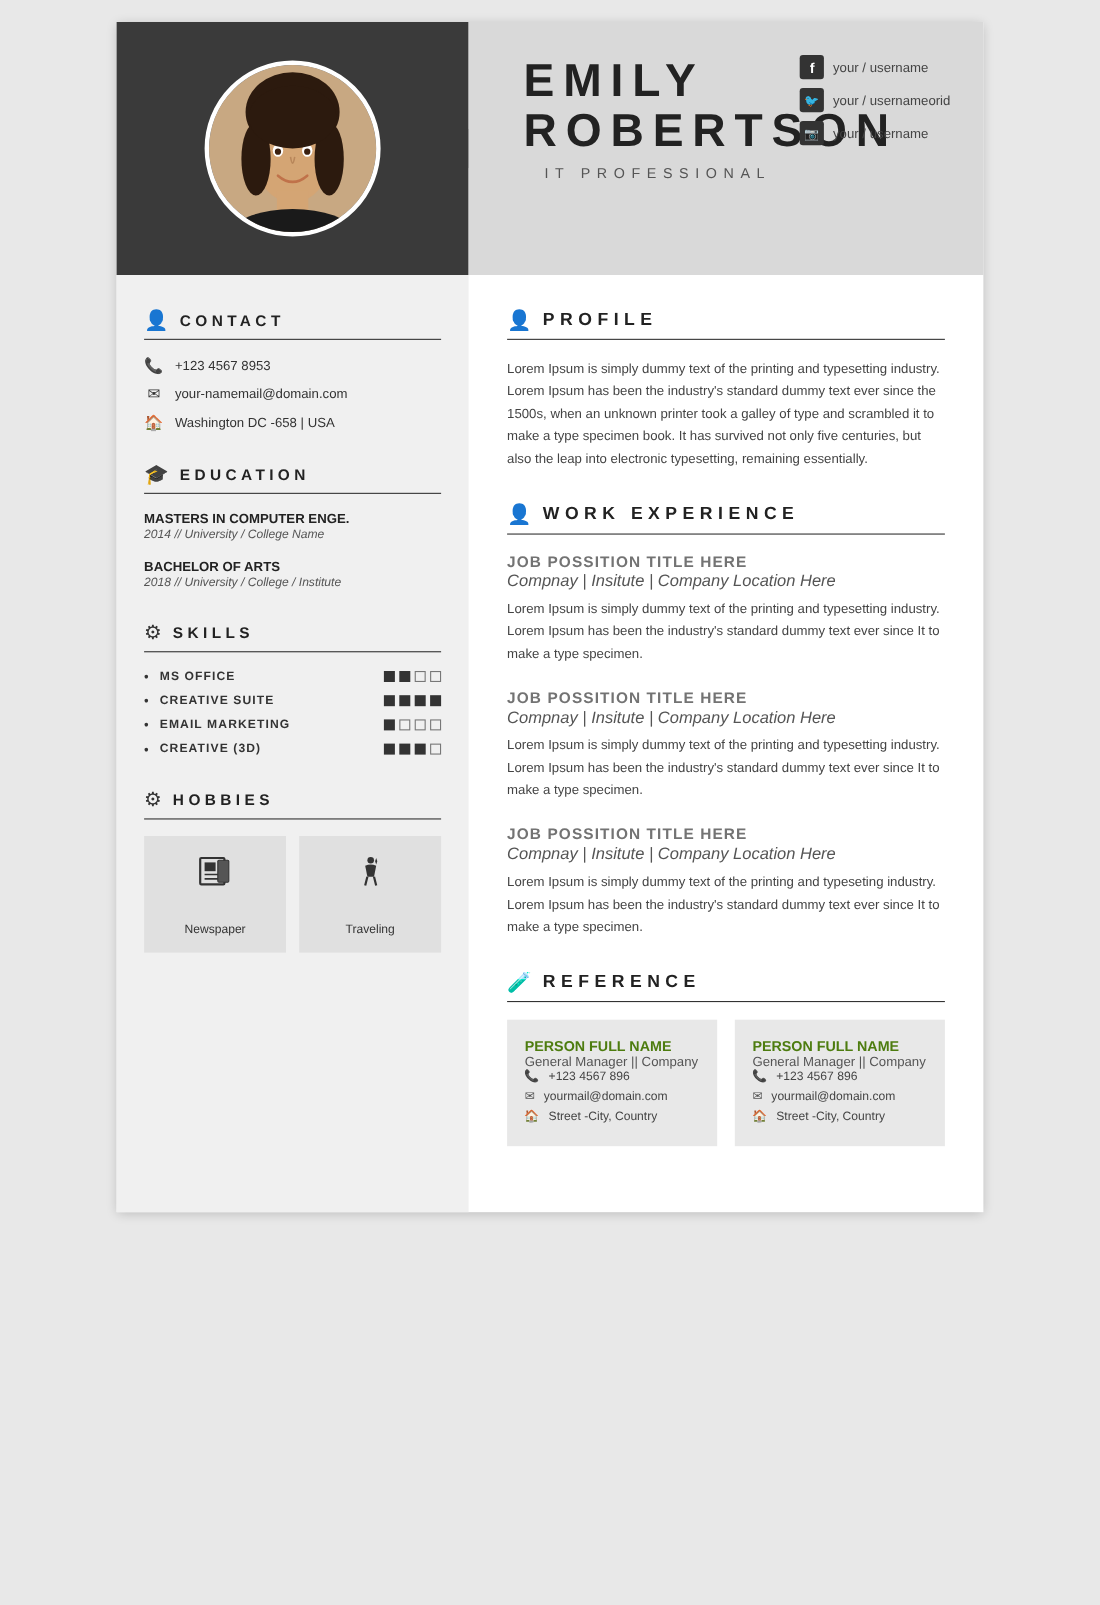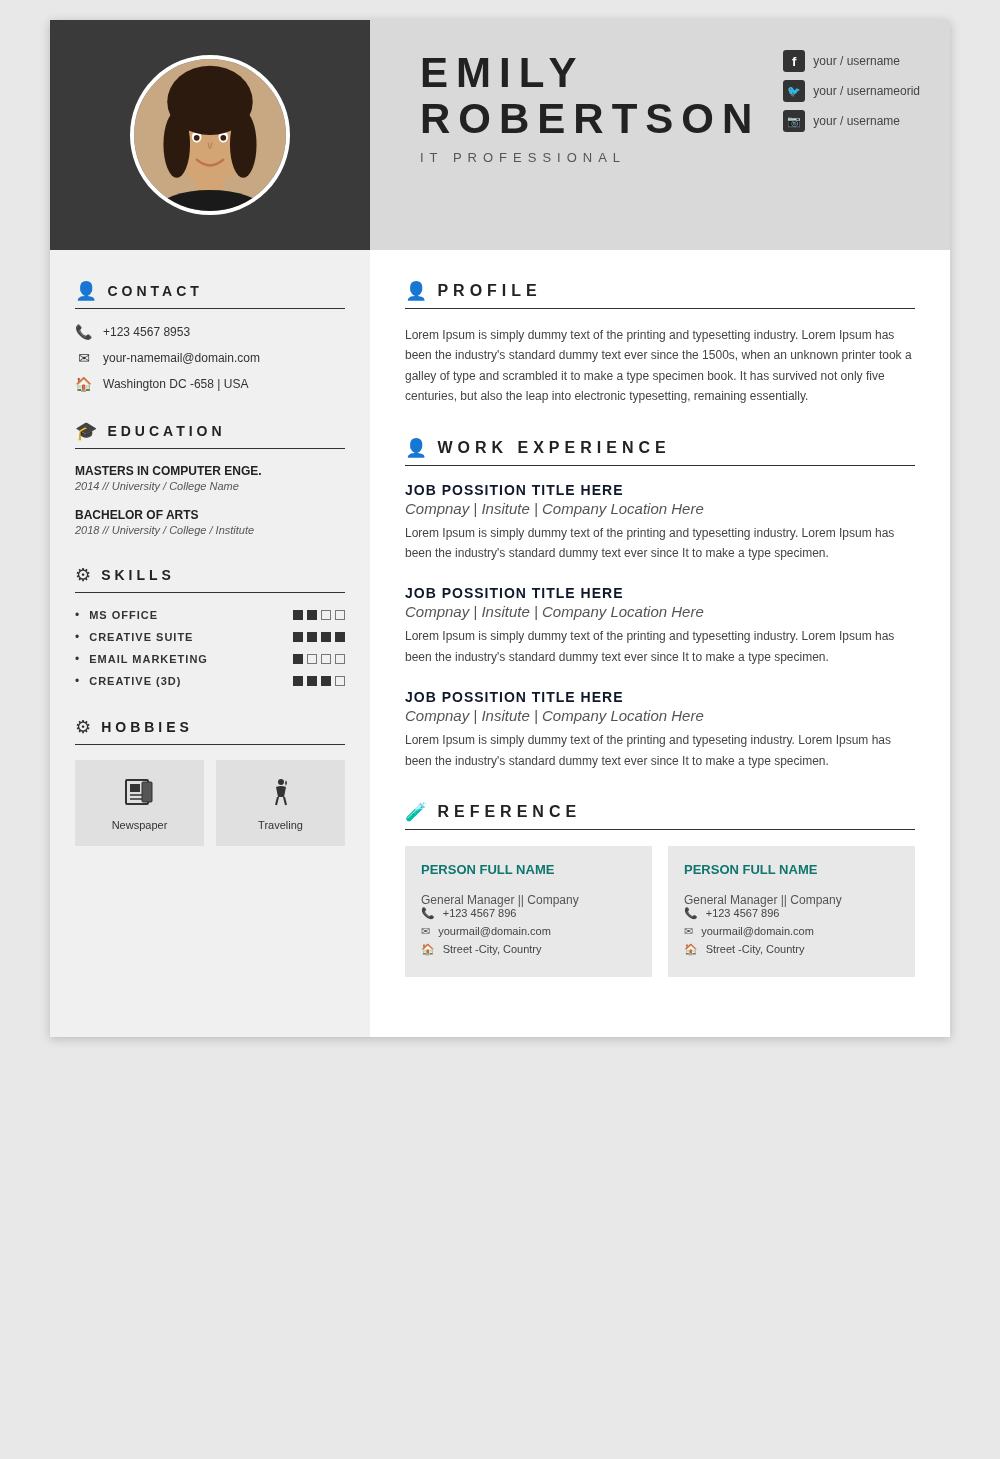--- a/index.html
+++ b/index.html
@@ -4,21 +4,21 @@
   <style>
     * { margin: 0; padding: 0; box-sizing: border-box; }
     body {
       font-family: 'Segoe UI', Arial, sans-serif;
       background: #e8e8e8;
       display: flex;
       justify-content: center;
       padding: 20px;
     }
     .resume {
-      width: 900px;
+      width: 788px;
       background: #fff;
       box-shadow: 0 2px 10px rgba(0,0,0,0.2);
     }
     
     .header {
       display: flex;
       height: 230px;
     }
     .header-left {
       width: 320px;
@@ -67,20 +67,21 @@
       font-weight: 700;
       letter-spacing: 8px;
       color: #222;
       line-height: 1.1;
     }
     .job-title {
       font-size: 13px;
       letter-spacing: 6px;
       color: #555;
       margin-top: 8px;
+      margin-left: 19px;
     }
     .social-links {
       position: absolute;
       top: 30px;
       right: 30px;
       display: flex;
       flex-direction: column;
       gap: 8px;
     }
     .social-item {
@@ -203,21 +204,21 @@
       grid-template-columns: 1fr 1fr;
       gap: 12px;
     }
     .hobby-item {
       background: #e0e0e0;
       display: flex;
       flex-direction: column;
       align-items: center;
       justify-content: center;
       padding: 15px 10px;
-      gap: 3px;
+      gap: 23px;
     }
     .hobby-icon {
       font-size: 28px;
       color: #333;
     }
     .hobby-label {
       font-size: 11px;
       color: #333;
       text-align: center;
     }
@@ -253,21 +254,21 @@
       line-height: 1.7;
       color: #444;
     }
     .job-entry {
       margin-bottom: 22px;
     }
     .job-title-text {
       font-size: 14px;
       font-weight: 700;
       letter-spacing: 1px;
-      color: #0f172a;
+      color: #737373;
       margin-bottom: 2px;
     }
     .job-company {
       font-size: 15px;
       font-style: italic;
       color: #555;
       margin-bottom: 6px;
     }
     .job-desc {
       font-size: 12px;
@@ -280,22 +281,22 @@
       grid-template-columns: 1fr 1fr;
       gap: 16px;
     }
     .ref-card {
       background: #e8e8e8;
       padding: 16px;
     }
     .ref-name {
       font-size: 13px;
       font-weight: 700;
-      color: #0f766e;
-      margin-bottom: 16px;
+      color: #4d7c0f;
+      margin-bottom: 0;
     }
     .ref-role {
       font-size: 12px;
       color: #555;
     }
     .ref-contact {
       display: flex;
       align-items: center;
       gap: 8px;
       margin-bottom: 5px;

